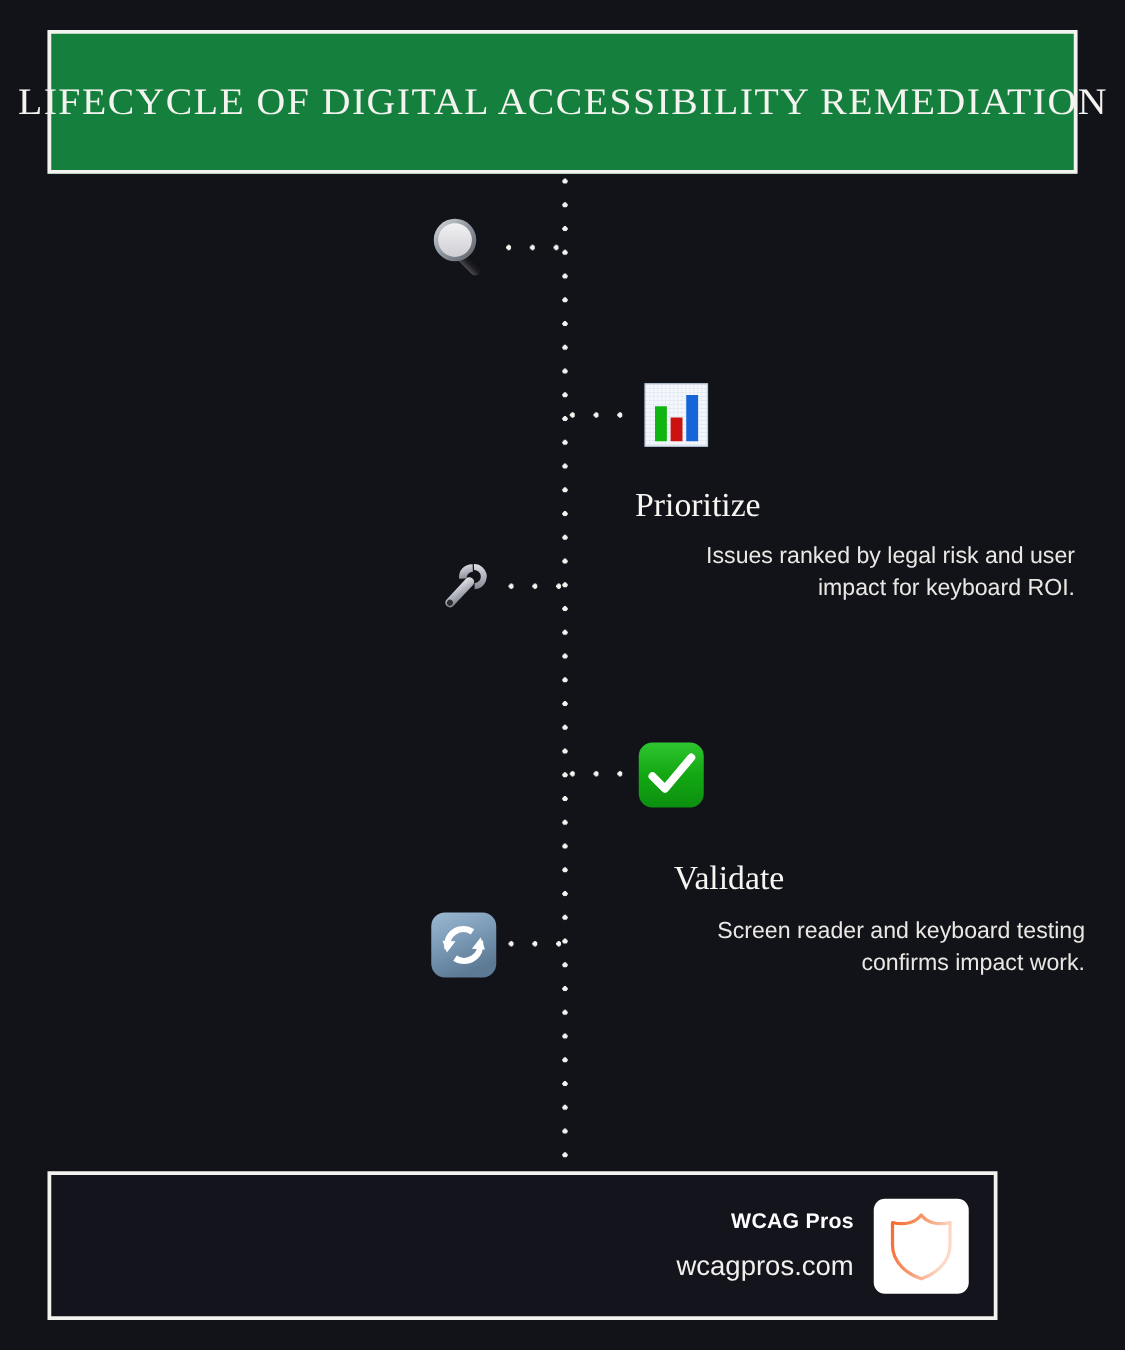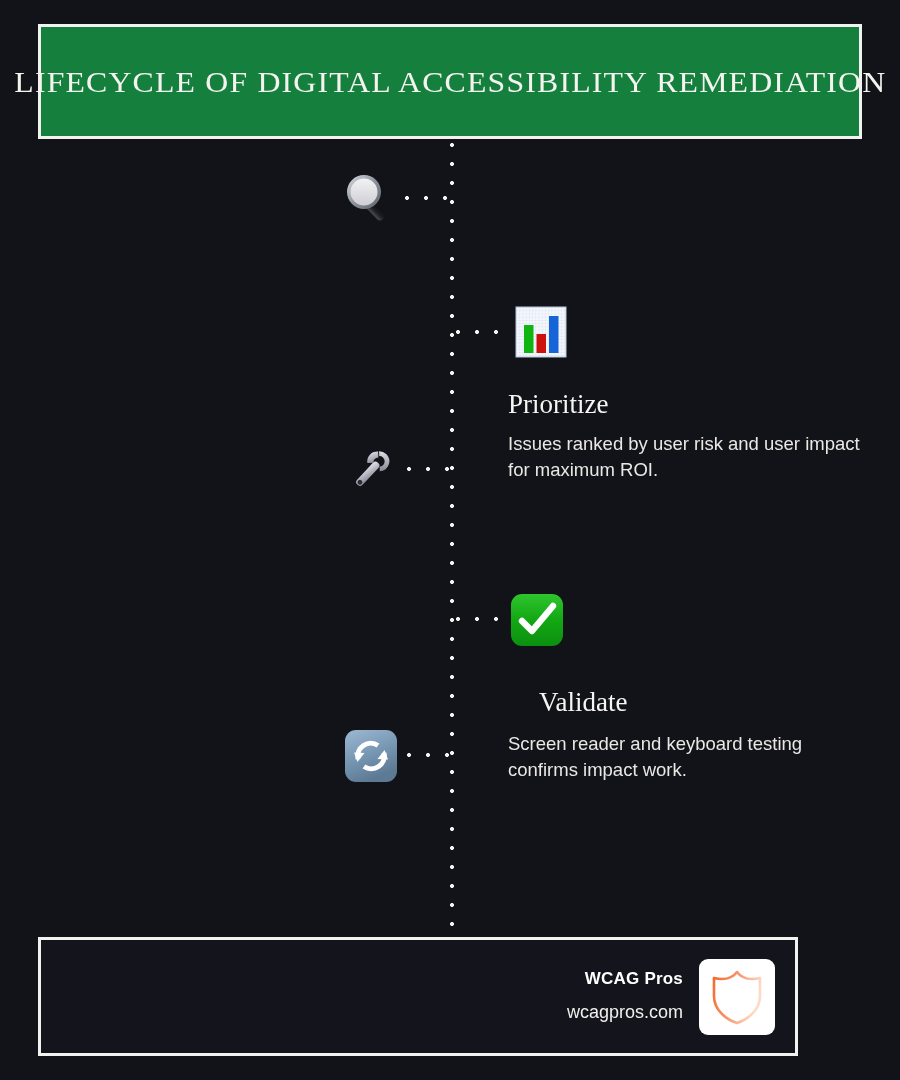--- a/index.html
+++ b/index.html
@@ -83,21 +83,21 @@
     white-space: nowrap;
   }
   .step-body {
     position: absolute;
     font-family: "Liberation Sans", sans-serif;
     font-size: 18.5px;
     line-height: 1.42;
     color: #e9e8e4;
   }
   .step.right .step-head,
-  .step.right .step-body { text-align: left; }
+  .step.right .step-body { text-align: right; }
 
   
   .icon-svg { display: block; width: 100%; height: 100%; }
 
   
   .footer-box {
     position: absolute;
     left: 38px;
     top: 937px;
     width: 760px;
@@ -119,21 +119,21 @@
   .brand-name {
     font-family: "Liberation Sans", sans-serif;
     font-weight: bold;
     font-size: 17px;
     color: #ffffff;
     letter-spacing: 0.2px;
     line-height: 1.1;
   }
   .brand-url {
     font-family: "Liberation Sans", sans-serif;
-    font-size: 18px;
+    font-size: 22px;
     color: #f1f0ed;
     margin-top: 14px;
     line-height: 1.1;
   }
   .brand-logo {
     width: 76px;
     height: 76px;
     border-radius: 9px;
     background: #ffffff;
     display: flex;
@@ -190,21 +190,21 @@
           </pattern>
         </defs>
         <rect x="3" y="3" width="50" height="50" fill="url(#gridPat)" stroke="#b9c8da" stroke-width="1"></rect>
         <rect x="11" y="21" width="9.5" height="28" fill="#11b511"></rect>
         <rect x="23.5" y="30" width="9.5" height="19" fill="#cc1111"></rect>
         <rect x="36" y="12" width="9.5" height="37" fill="#1565d8"></rect>
       </svg>
     </div>
     <div class="connector" style="left:455px; top:329px; width:52px;"></div>
     <div class="step-head" style="left:508px; top:389px;">Prioritize</div>
-    <div class="step-body" style="left:508px; top:431px; width:352px;">Issues ranked by user risk and user impact for maximum ROI.</div>
+    <div class="step-body" style="left:508px; top:431px; width:352px;">Issues ranked by legal risk and user impact for keyboard ROI.</div>
   </div>
 
   <div class="step left">
     <div class="step-icon" style="left:343px; top:442px;">
       <svg class="icon-svg" viewBox="0 0 56 56" aria-hidden="true">
         <defs>
           <linearGradient id="wrGrad" x1="0" y1="0" x2="1" y2="1">
             <stop offset="0" stop-color="#e8e9ee"></stop>
             <stop offset="0.45" stop-color="#b6b8c2"></stop>
             <stop offset="1" stop-color="#7c7f8a"></stop>

